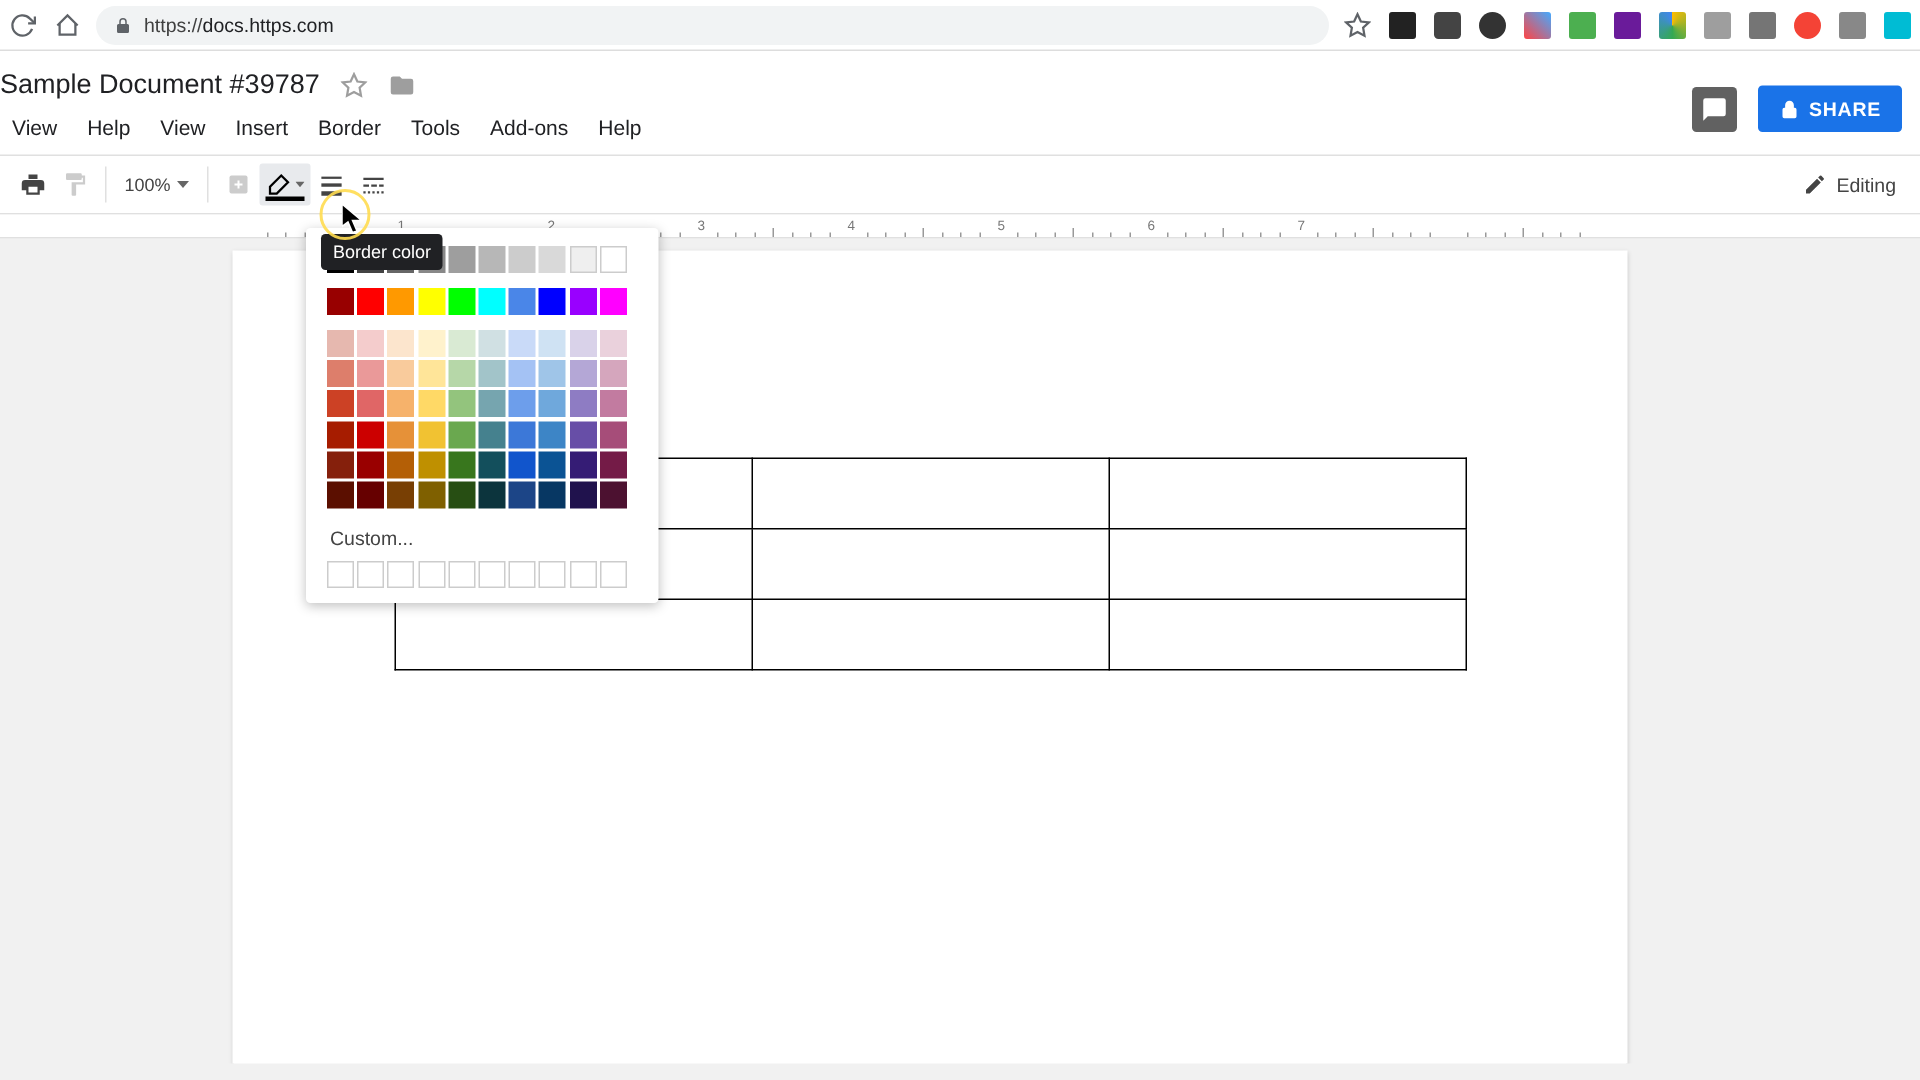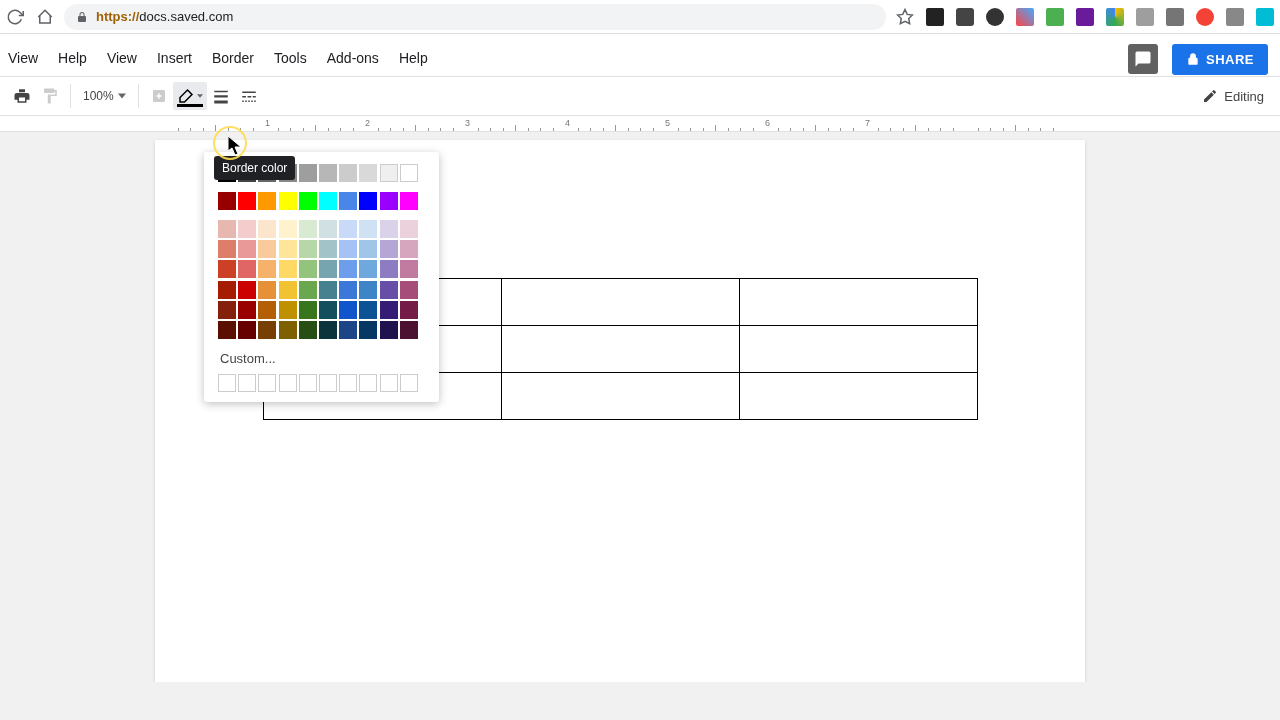--- a/index.html
+++ b/index.html
@@ -4,21 +4,21 @@
 <style>
 * { margin: 0; padding: 0; box-sizing: border-box; }
 body { font-family: Arial, sans-serif; font-size: 13px; background: #f1f1f1; overflow: hidden; width: 1280px; height: 720px; position: relative; }
 
 
 .browser-bar { height: 34px; background: #fff; display: flex; align-items: center; padding: 0 6px; border-bottom: 1px solid #ddd; }
 .browser-nav { display: flex; gap: 12px; align-items: center; }
 .browser-icon { width: 18px; height: 18px; color: #5f6368; cursor: pointer; display: flex; align-items: center; justify-content: center; }
 .url-box { flex: 1; margin: 0 10px; height: 26px; background: #f1f3f4; border-radius: 13px; display: flex; align-items: center; padding: 0 12px; font-size: 13px; color: #202124; }
 .url-box .lock { margin-right: 8px; color: #5f6368; }
-.url-fade { color: #a16207; font-weight: bold; }
+.url-fade { color: #404040; }
 .ext-icons { display: flex; gap: 12px; align-items: center; }
 .ext-icon { width: 18px; height: 18px; border-radius: 2px; }
 
 
 .docs-area { background: #fff; }
 .docs-header-row { display: flex; align-items: center; padding: 8px 12px 0 0; }
 .title-block { flex: 1; }
 .doc-title { font-size: 18px; color: #202124; padding: 4px 0 2px 0; display: flex; align-items: center; }
 .star-icon, .folder-icon { width: 18px; height: 18px; margin-left: 14px; color: #9e9e9e; }
 .folder-icon { fill: #9e9e9e; }
@@ -82,21 +82,21 @@
         </svg>
       </div>
   </div>
   <div class="url-box">
     <span class="lock">
         <svg width="12" height="12" viewBox="0 0 24 24" fill="currentColor">
           <path d="M12 2a5 5 0 0 0-5 5v3H6a2 2 0 0 0-2 2v8a2 2 0 0 0 2 2h12a2 2 0 0 0 2-2v-8a2 2 0 0 0-2-2h-1V7a5 5 0 0 0-5-5zm-3 5a3 3 0 1 1 6 0v3H9V7z"></path>
         </svg>
       </span>
     <span class="url-fade">https://</span>
-      <span>docs.saved.com</span>
+      <span>docs.https.com</span>
   </div>
   <div class="browser-icon">
       <svg width="18" height="18" viewBox="0 0 24 24" fill="none" stroke="currentColor" stroke-width="2">
         <polygon points="12 2 15 8.5 22 9.3 17 14 18.2 21 12 17.8 5.8 21 7 14 2 9.3 9 8.5 12 2"></polygon>
       </svg>
     </div>
   <div class="ext-icons" style="margin-left:12px;">
     <div class="ext-icon" style="background:#222;"></div>
     <div class="ext-icon" style="background:#444;border-radius:3px;"></div>
     <div class="ext-icon" style="background:#333;border-radius:50%;"></div>
@@ -108,20 +108,33 @@
     <div class="ext-icon" style="background:#757575;"></div>
     <div class="ext-icon" style="background:#f44336;border-radius:50%;"></div>
     <div class="ext-icon" style="background:#888;"></div>
     <div class="ext-icon" style="background:#00bcd4;"></div>
   </div>
 </div>
 
 <div class="docs-area">
   <div class="docs-header-row">
     <div class="title-block">
+      <div class="doc-title">
+        <span>Sample Document #39787</span>
+        <span class="star-icon">
+            <svg width="18" height="18" viewBox="0 0 24 24" fill="none" stroke="currentColor" stroke-width="2">
+              <polygon points="12 2 15 8.5 22 9.3 17 14 18.2 21 12 17.8 5.8 21 7 14 2 9.3 9 8.5 12 2"></polygon>
+            </svg>
+          </span>
+        <span class="folder-icon">
+            <svg width="18" height="18" viewBox="0 0 24 24" fill="currentColor">
+              <path d="M10 4H4a2 2 0 0 0-2 2v12a2 2 0 0 0 2 2h16a2 2 0 0 0 2-2V8a2 2 0 0 0-2-2h-8l-2-2z"></path>
+            </svg>
+          </span>
+      </div>
       <div class="menus">
         <span class="menu-item">View</span>
         <span class="menu-item">Help</span>
         <span class="menu-item">View</span>
         <span class="menu-item">Insert</span>
         <span class="menu-item">Border</span>
         <span class="menu-item">Tools</span>
         <span class="menu-item">Add-ons</span>
         <span class="menu-item">Help</span>
       </div>

